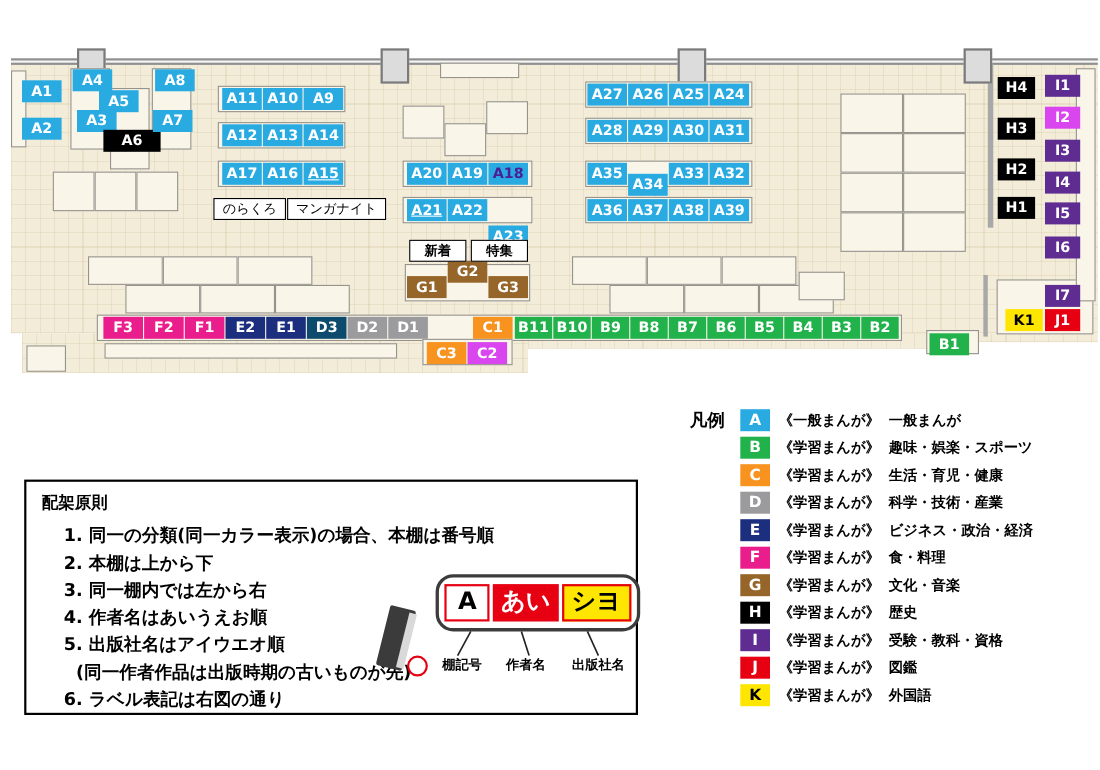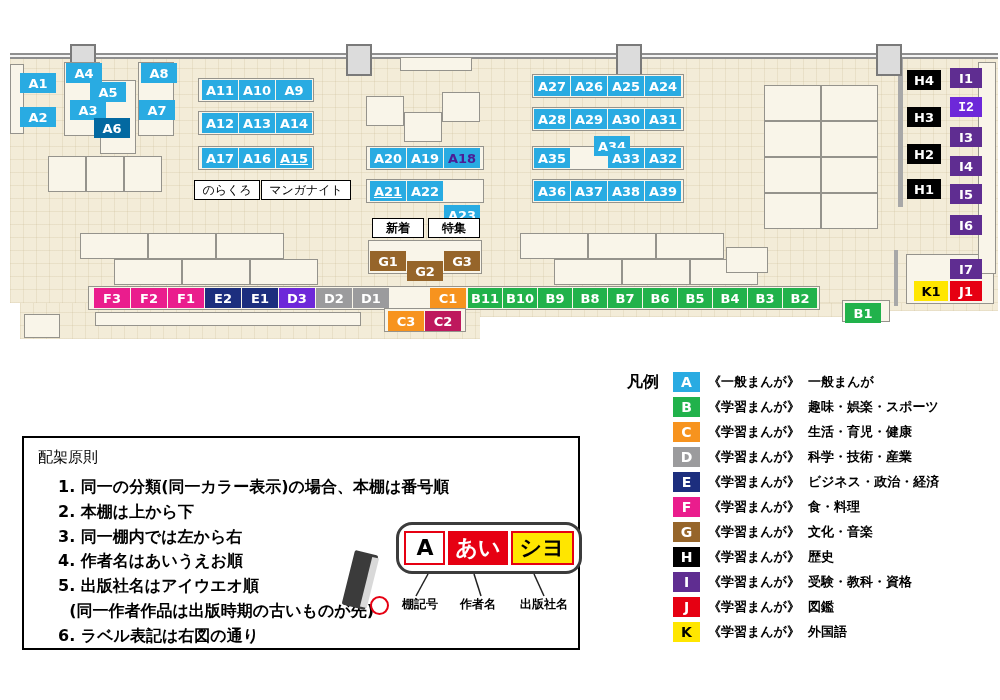--- a/index.html
+++ b/index.html
@@ -33,21 +33,21 @@
   .legend-title{font-size:16px;font-weight:bold;color:#000;}
   .legend-rows{display:flex;flex-direction:column;gap:5px;}
   .legend-row{display:flex;align-items:center;gap:8px;height:20px;}
   .legend-box{width:27px;height:20px;display:flex;align-items:center;justify-content:center;font-weight:bold;font-size:14px;}
   .legend-text{font-size:13px;font-weight:bold;color:#000;white-space:nowrap;}
 
   .principles{
     position:absolute;left:22px;top:436px;width:558px;height:214px;background:#fff;
     border:2px solid #000;box-sizing:border-box;padding:10px 14px;
   }
-  .principles-title{font-size:15px;font-weight:normal;margin-bottom:8px;color:#000;}
+  .principles-title{font-size:15px;font-weight:bold;margin-bottom:8px;color:#000;}
   .principles-intro{font-size:12.5px;font-weight:bold;margin:0 0 9px 10px;color:#000;}
   .rules{margin-left:20px;font-size:16px;font-weight:bold;line-height:1.55;white-space:pre;color:#000;}
 
   .label-example{
     position:absolute;left:372px;top:84px;width:186px;height:52px;background:#fff;
     border:3px solid #3c3c3c;border-radius:16px;box-sizing:border-box;
     display:flex;align-items:center;justify-content:center;gap:3px;
   }
   .lx{font-size:22px;font-weight:bold;height:34px;display:flex;align-items:center;box-sizing:border-box;line-height:1;}
   .lx-code{background:#fff;color:#000;border:2.5px solid #e60012;padding:0 10px;}
@@ -123,21 +123,21 @@
     <div class="shelf" style="left: 384px; top: 308px; width: 82px; height: 24px;"></div>
     <div class="shelf" style="left: 842px; top: 300px; width: 48px; height: 22px;"></div>
     <div class="shelf" style="left: 906px; top: 254px; width: 88px; height: 50px;"></div>
     <div class="shelf" style="left: 978px; top: 62px; width: 18px; height: 212px;"></div>
     <div class="shelf" style="left: 24px; top: 314px; width: 36px; height: 24px;"></div>
     <div class="chip" style="left: 20px; top: 73px; width: 36px; background: rgb(41, 171, 226); color: rgb(255, 255, 255);">A1</div>
     <div class="chip" style="left: 20px; top: 107px; width: 36px; background: rgb(41, 171, 226); color: rgb(255, 255, 255);">A2</div>
     <div class="chip" style="left: 66px; top: 63px; width: 36px; background: rgb(41, 171, 226); color: rgb(255, 255, 255);">A4</div>
     <div class="chip" style="left: 90px; top: 82px; width: 36px; background: rgb(41, 171, 226); color: rgb(255, 255, 255);">A5</div>
     <div class="chip" style="left: 70px; top: 100px; width: 36px; background: rgb(41, 171, 226); color: rgb(255, 255, 255);">A3</div>
-    <div class="chip" style="left: 94px; top: 118px; width: 36px; background: #0369a1; color: rgb(255, 255, 255);">A6</div>
+    <div class="chip" style="left: 94px; top: 118px; width: 52px; background: #000000; color: rgb(255, 255, 255);">A6</div>
     <div class="chip" style="left: 141px; top: 63px; width: 36px; background: rgb(41, 171, 226); color: rgb(255, 255, 255);">A8</div>
     <div class="chip" style="left: 139px; top: 100px; width: 36px; background: rgb(41, 171, 226); color: rgb(255, 255, 255);">A7</div>
     <div class="chip" style="left: 202px; top: 80px; width: 36px; background: rgb(41, 171, 226); color: rgb(255, 255, 255);">A11</div>
     <div class="chip" style="left: 239px; top: 80px; width: 36px; background: rgb(41, 171, 226); color: rgb(255, 255, 255);">A10</div>
     <div class="chip" style="left: 276px; top: 80px; width: 36px; background: rgb(41, 171, 226); color: rgb(255, 255, 255);">A9</div>
     <div class="chip" style="left: 202px; top: 113px; width: 36px; background: rgb(41, 171, 226); color: rgb(255, 255, 255);">A12</div>
     <div class="chip" style="left: 239px; top: 113px; width: 36px; background: rgb(41, 171, 226); color: rgb(255, 255, 255);">A13</div>
     <div class="chip" style="left: 276px; top: 113px; width: 36px; background: rgb(41, 171, 226); color: rgb(255, 255, 255);">A14</div>
     <div class="chip" style="left: 202px; top: 148px; width: 36px; background: rgb(41, 171, 226); color: rgb(255, 255, 255);">A17</div>
     <div class="chip" style="left: 239px; top: 148px; width: 36px; background: rgb(41, 171, 226); color: rgb(255, 255, 255);">A16</div>
@@ -150,58 +150,58 @@
     <div class="chip" style="left: 444px; top: 181px; width: 36px; background: rgb(41, 171, 226); color: rgb(255, 255, 255); margin-top: 24px;">A23</div>
     <div class="chip" style="left: 534px; top: 76px; width: 36px; background: rgb(41, 171, 226); color: rgb(255, 255, 255);">A27</div>
     <div class="chip" style="left: 571px; top: 76px; width: 36px; background: rgb(41, 171, 226); color: rgb(255, 255, 255);">A26</div>
     <div class="chip" style="left: 608px; top: 76px; width: 36px; background: rgb(41, 171, 226); color: rgb(255, 255, 255);">A25</div>
     <div class="chip" style="left: 645px; top: 76px; width: 36px; background: rgb(41, 171, 226); color: rgb(255, 255, 255);">A24</div>
     <div class="chip" style="left: 534px; top: 109px; width: 36px; background: rgb(41, 171, 226); color: rgb(255, 255, 255);">A28</div>
     <div class="chip" style="left: 571px; top: 109px; width: 36px; background: rgb(41, 171, 226); color: rgb(255, 255, 255);">A29</div>
     <div class="chip" style="left: 608px; top: 109px; width: 36px; background: rgb(41, 171, 226); color: rgb(255, 255, 255);">A30</div>
     <div class="chip" style="left: 645px; top: 109px; width: 36px; background: rgb(41, 171, 226); color: rgb(255, 255, 255);">A31</div>
     <div class="chip" style="left: 534px; top: 148px; width: 36px; background: rgb(41, 171, 226); color: rgb(255, 255, 255);">A35</div>
-    <div class="chip" style="left: 571px; top: 136px; width: 36px; background: rgb(41, 171, 226); color: rgb(255, 255, 255); margin-left: 23px;">A34</div>
+    <div class="chip" style="left: 571px; top: 158px; width: 36px; background: rgb(41, 171, 226); color: rgb(255, 255, 255);">A34</div>
     <div class="chip" style="left: 608px; top: 148px; width: 36px; background: rgb(41, 171, 226); color: rgb(255, 255, 255);">A33</div>
     <div class="chip" style="left: 645px; top: 148px; width: 36px; background: rgb(41, 171, 226); color: rgb(255, 255, 255);">A32</div>
     <div class="chip" style="left: 534px; top: 181px; width: 36px; background: rgb(41, 171, 226); color: rgb(255, 255, 255);">A36</div>
     <div class="chip" style="left: 571px; top: 181px; width: 36px; background: rgb(41, 171, 226); color: rgb(255, 255, 255);">A37</div>
     <div class="chip" style="left: 608px; top: 181px; width: 36px; background: rgb(41, 171, 226); color: rgb(255, 255, 255);">A38</div>
     <div class="chip" style="left: 645px; top: 181px; width: 36px; background: rgb(41, 171, 226); color: rgb(255, 255, 255);">A39</div>
     <div class="chip" style="left: 370px; top: 251px; width: 36px; background: rgb(150, 101, 42); color: rgb(255, 255, 255);">G1</div>
-    <div class="chip" style="left: 407px; top: 261px; width: 36px; background: rgb(150, 101, 42); color: rgb(255, 255, 255);">G2</div>
+    <div class="chip" style="left: 407px; top: 237px; width: 36px; background: rgb(150, 101, 42); color: rgb(255, 255, 255);">G2</div>
     <div class="chip" style="left: 444px; top: 251px; width: 36px; background: rgb(150, 101, 42); color: rgb(255, 255, 255);">G3</div>
     <div class="chip" style="left: 94px; top: 288px; width: 36px; background: rgb(234, 29, 141); color: rgb(255, 255, 255);">F3</div>
     <div class="chip" style="left: 131px; top: 288px; width: 36px; background: rgb(234, 29, 141); color: rgb(255, 255, 255);">F2</div>
     <div class="chip" style="left: 168px; top: 288px; width: 36px; background: rgb(234, 29, 141); color: rgb(255, 255, 255);">F1</div>
     <div class="chip" style="left: 205px; top: 288px; width: 36px; background: rgb(28, 46, 126); color: rgb(255, 255, 255);">E2</div>
     <div class="chip" style="left: 242px; top: 288px; width: 36px; background: rgb(28, 46, 126); color: rgb(255, 255, 255);">E1</div>
-    <div class="chip" style="left: 279px; top: 288px; width: 36px; background: #6d28d9; color: rgb(255, 255, 255);">D3</div>
+    <div class="chip" style="left: 279px; top: 288px; width: 36px; background: #0c4a6e; color: rgb(255, 255, 255);">D3</div>
     <div class="chip" style="left: 316px; top: 288px; width: 36px; background: rgb(155, 155, 157); color: rgb(255, 255, 255);">D2</div>
     <div class="chip" style="left: 353px; top: 288px; width: 36px; background: rgb(155, 155, 157); color: rgb(255, 255, 255);">D1</div>
     <div class="chip" style="left: 430px; top: 288px; width: 36px; background: rgb(247, 147, 30); color: rgb(255, 255, 255);">C1</div>
     <div class="chip" style="left: 388px; top: 311px; width: 36px; background: rgb(247, 147, 30); color: rgb(255, 255, 255);">C3</div>
-    <div class="chip" style="left: 425px; top: 311px; width: 36px; background: #be185d; color: rgb(255, 255, 255);">C2</div>
+    <div class="chip" style="left: 425px; top: 311px; width: 36px; background: #d946ef; color: rgb(255, 255, 255);">C2</div>
     <div class="chip" style="left: 468px; top: 288px; width: 34px; background: rgb(33, 178, 75); color: rgb(255, 255, 255);">B11</div>
     <div class="chip" style="left: 503px; top: 288px; width: 34px; background: rgb(33, 178, 75); color: rgb(255, 255, 255);">B10</div>
     <div class="chip" style="left: 538px; top: 288px; width: 34px; background: rgb(33, 178, 75); color: rgb(255, 255, 255);">B9</div>
     <div class="chip" style="left: 573px; top: 288px; width: 34px; background: rgb(33, 178, 75); color: rgb(255, 255, 255);">B8</div>
     <div class="chip" style="left: 608px; top: 288px; width: 34px; background: rgb(33, 178, 75); color: rgb(255, 255, 255);">B7</div>
     <div class="chip" style="left: 643px; top: 288px; width: 34px; background: rgb(33, 178, 75); color: rgb(255, 255, 255);">B6</div>
     <div class="chip" style="left: 678px; top: 288px; width: 34px; background: rgb(33, 178, 75); color: rgb(255, 255, 255);">B5</div>
     <div class="chip" style="left: 713px; top: 288px; width: 34px; background: rgb(33, 178, 75); color: rgb(255, 255, 255);">B4</div>
     <div class="chip" style="left: 748px; top: 288px; width: 34px; background: rgb(33, 178, 75); color: rgb(255, 255, 255);">B3</div>
     <div class="chip" style="left: 783px; top: 288px; width: 34px; background: rgb(33, 178, 75); color: rgb(255, 255, 255);">B2</div>
     <div class="chip" style="left: 845px; top: 303px; width: 36px; background: rgb(33, 178, 75); color: rgb(255, 255, 255);">B1</div>
     <div class="chip" style="left: 907px; top: 70px; width: 34px; background: rgb(0, 0, 0); color: rgb(255, 255, 255);">H4</div>
     <div class="chip" style="left: 907px; top: 107px; width: 34px; background: rgb(0, 0, 0); color: rgb(255, 255, 255);">H3</div>
     <div class="chip" style="left: 907px; top: 144px; width: 34px; background: rgb(0, 0, 0); color: rgb(255, 255, 255);">H2</div>
     <div class="chip" style="left: 907px; top: 179px; width: 34px; background: rgb(0, 0, 0); color: rgb(255, 255, 255);">H1</div>
     <div class="chip" style="left: 950px; top: 68px; width: 32px; background: rgb(95, 45, 145); color: rgb(255, 255, 255);">I1</div>
-    <div class="chip" style="left: 950px; top: 97px; width: 32px; background: #6d28d9; color: rgb(255, 255, 255); font-family: Liberation Mono, monospace;">I2</div>
+    <div class="chip" style="left: 950px; top: 97px; width: 32px; background: #d946ef; color: rgb(255, 255, 255);">I2</div>
     <div class="chip" style="left: 950px; top: 127px; width: 32px; background: rgb(95, 45, 145); color: rgb(255, 255, 255);">I3</div>
     <div class="chip" style="left: 950px; top: 156px; width: 32px; background: rgb(95, 45, 145); color: rgb(255, 255, 255);">I4</div>
     <div class="chip" style="left: 950px; top: 184px; width: 32px; background: rgb(95, 45, 145); color: rgb(255, 255, 255);">I5</div>
     <div class="chip" style="left: 950px; top: 215px; width: 32px; background: rgb(95, 45, 145); color: rgb(255, 255, 255);">I6</div>
     <div class="chip" style="left: 950px; top: 259px; width: 32px; background: rgb(95, 45, 145); color: rgb(255, 255, 255);">I7</div>
     <div class="chip" style="left: 914px; top: 281px; width: 34px; background: rgb(255, 230, 0); color: rgb(0, 0, 0);">K1</div>
     <div class="chip" style="left: 950px; top: 281px; width: 32px; background: rgb(230, 0, 18); color: rgb(255, 255, 255);">J1</div>
     <div class="plain-label" style="left: 194px; top: 180px; width: 66px;">のらくろ</div>
     <div class="plain-label" style="left: 261px; top: 180px; width: 90px;">マンガナイト</div>
     <div class="plain-label bold" style="left: 372px; top: 218px; width: 52px;">新着</div>

